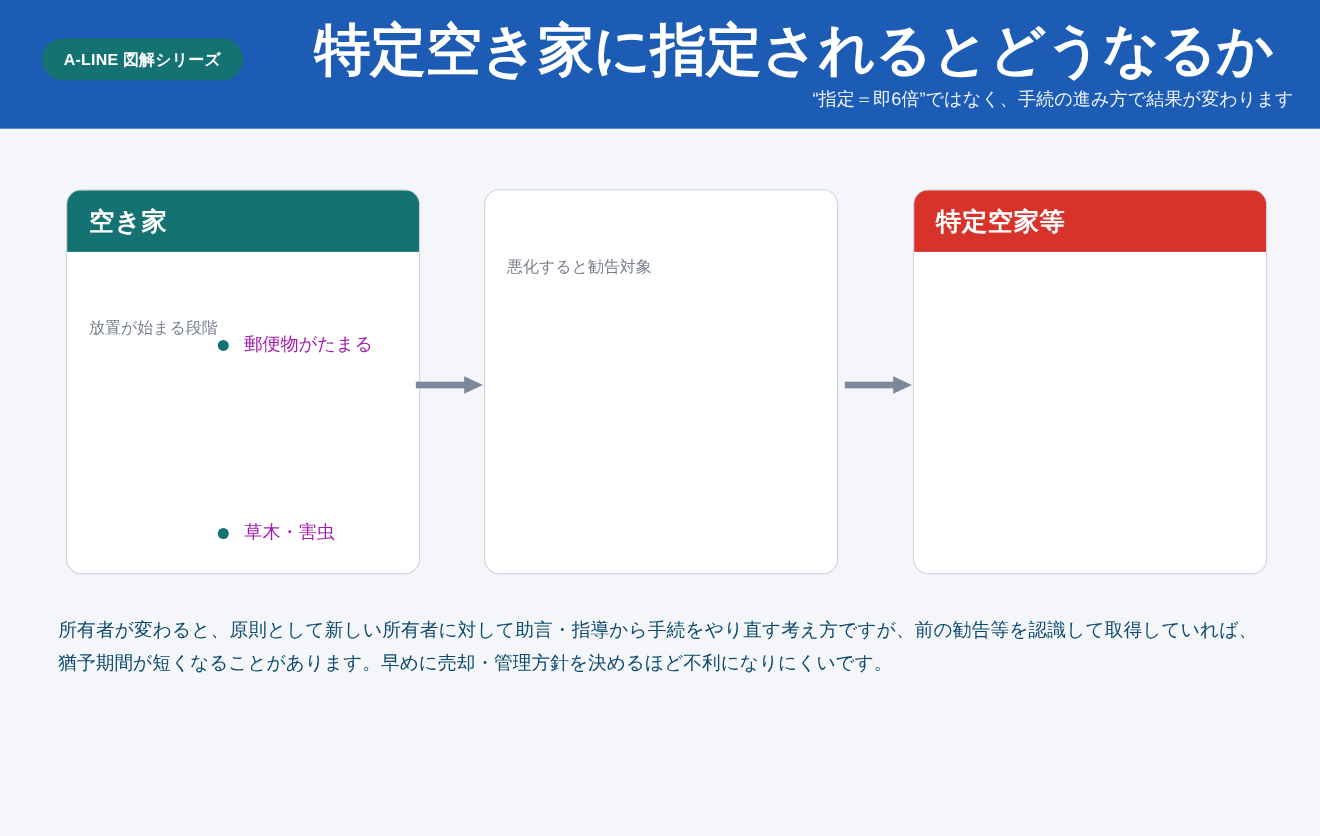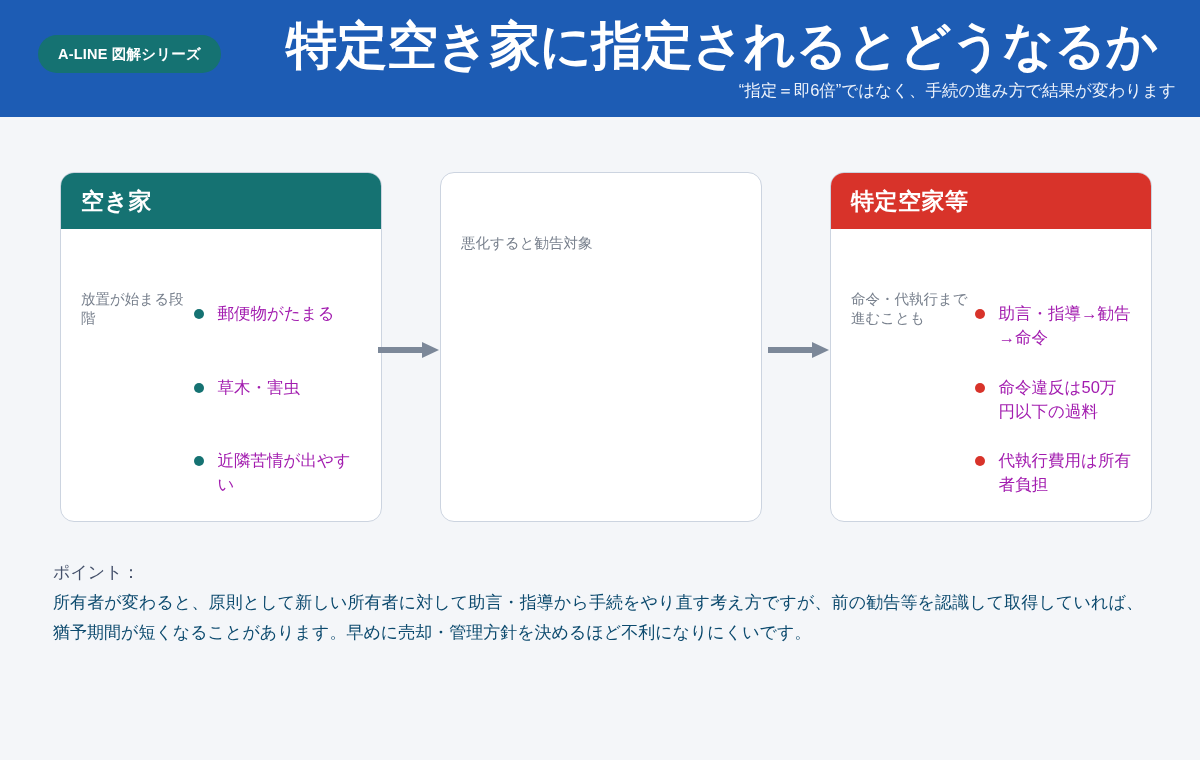--- a/index.html
+++ b/index.html
@@ -231,64 +231,42 @@
       <div class="card-sub">放置が始まる段階</div>
       <ul class="bullets">
         <li class="bullet">
           <span class="bullet-dot" style="background: rgb(21, 114, 114);"></span>
           <span class="bullet-text">郵便物がたまる</span>
         </li>
         <li class="bullet">
           <span class="bullet-dot" style="background: rgb(21, 114, 114);"></span>
           <span class="bullet-text">草木・害虫</span>
         </li>
-        <li class="bullet">
-          <span class="bullet-dot" style="background: rgb(21, 114, 114);"></span>
-          <span class="bullet-text">近隣苦情が出やすい</span>
-        </li>
       </ul>
     </div>
   </div>
 
   <div class="card c2">
     <div class="card-body">
       <div class="card-sub">悪化すると勧告対象</div>
     </div>
   </div>
 
   <div class="card c3">
     <div class="card-header" style="background: rgb(216, 51, 42);">
       <span class="card-header-title">特定空家等</span>
     </div>
-    <div class="card-body">
-      <div class="card-sub">命令・代執行まで進むことも</div>
-      <ul class="bullets">
-        <li class="bullet">
-          <span class="bullet-dot" style="background: rgb(216, 51, 42);"></span>
-          <span class="bullet-text">助言・指導→勧告→命令</span>
-        </li>
-        <li class="bullet">
-          <span class="bullet-dot" style="background: rgb(216, 51, 42);"></span>
-          <span class="bullet-text">命令違反は50万円以下の過料</span>
-        </li>
-        <li class="bullet">
-          <span class="bullet-dot" style="background: rgb(216, 51, 42);"></span>
-          <span class="bullet-text">代執行費用は所有者負担</span>
-        </li>
-      </ul>
-    </div>
   </div>
 
   <div class="arrow a1">
     <span class="arrow-line" style="background: rgb(124, 136, 153);"></span>
     <span class="arrow-head" style="border-left-color: rgb(124, 136, 153);"></span>
   </div>
   <div class="arrow a2">
     <span class="arrow-line" style="background: rgb(124, 136, 153);"></span>
     <span class="arrow-head" style="border-left-color: rgb(124, 136, 153);"></span>
   </div>
 
 </div>
 
 <div class="point">
-  <div class="point-label">ポイント：</div>
   <div class="point-body">所有者が変わると、原則として新しい所有者に対して助言・指導から手続をやり直す考え方ですが、前の勧告等を認識して取得していれば、猶予期間が短くなることがあります。早めに売却・管理方針を決めるほど不利になりにくいです。</div>
 </div>
 
 </body></html>

